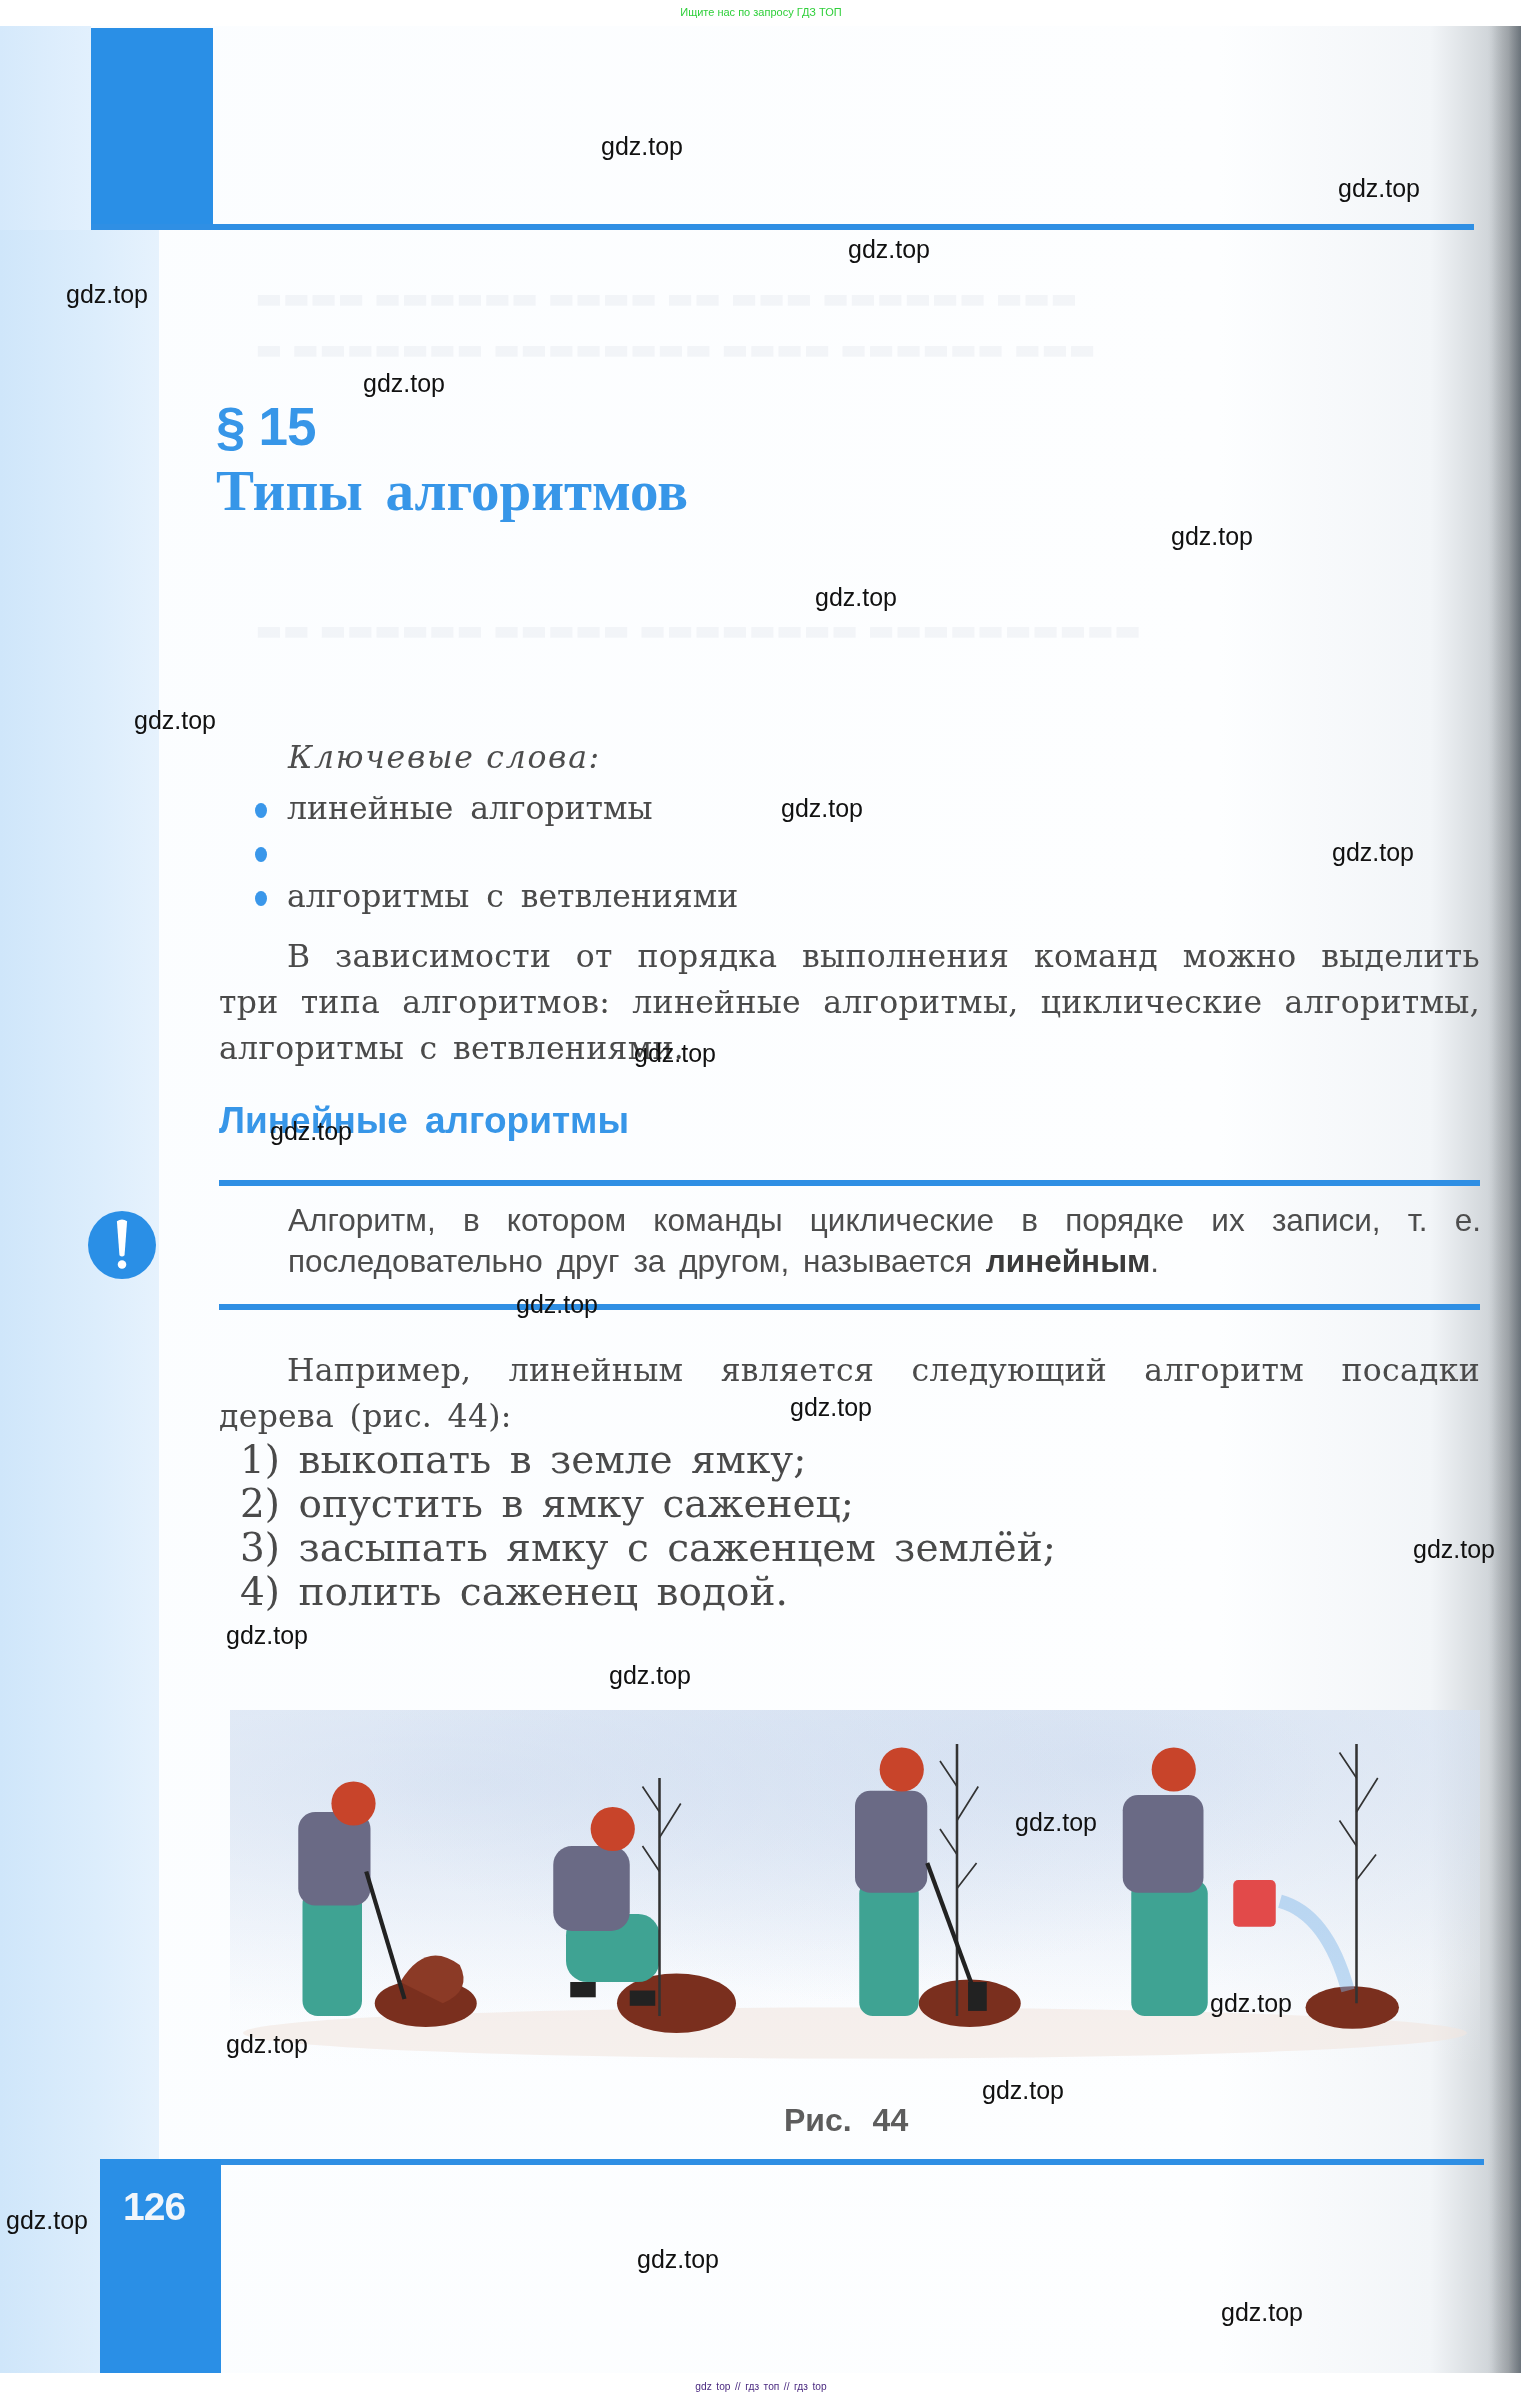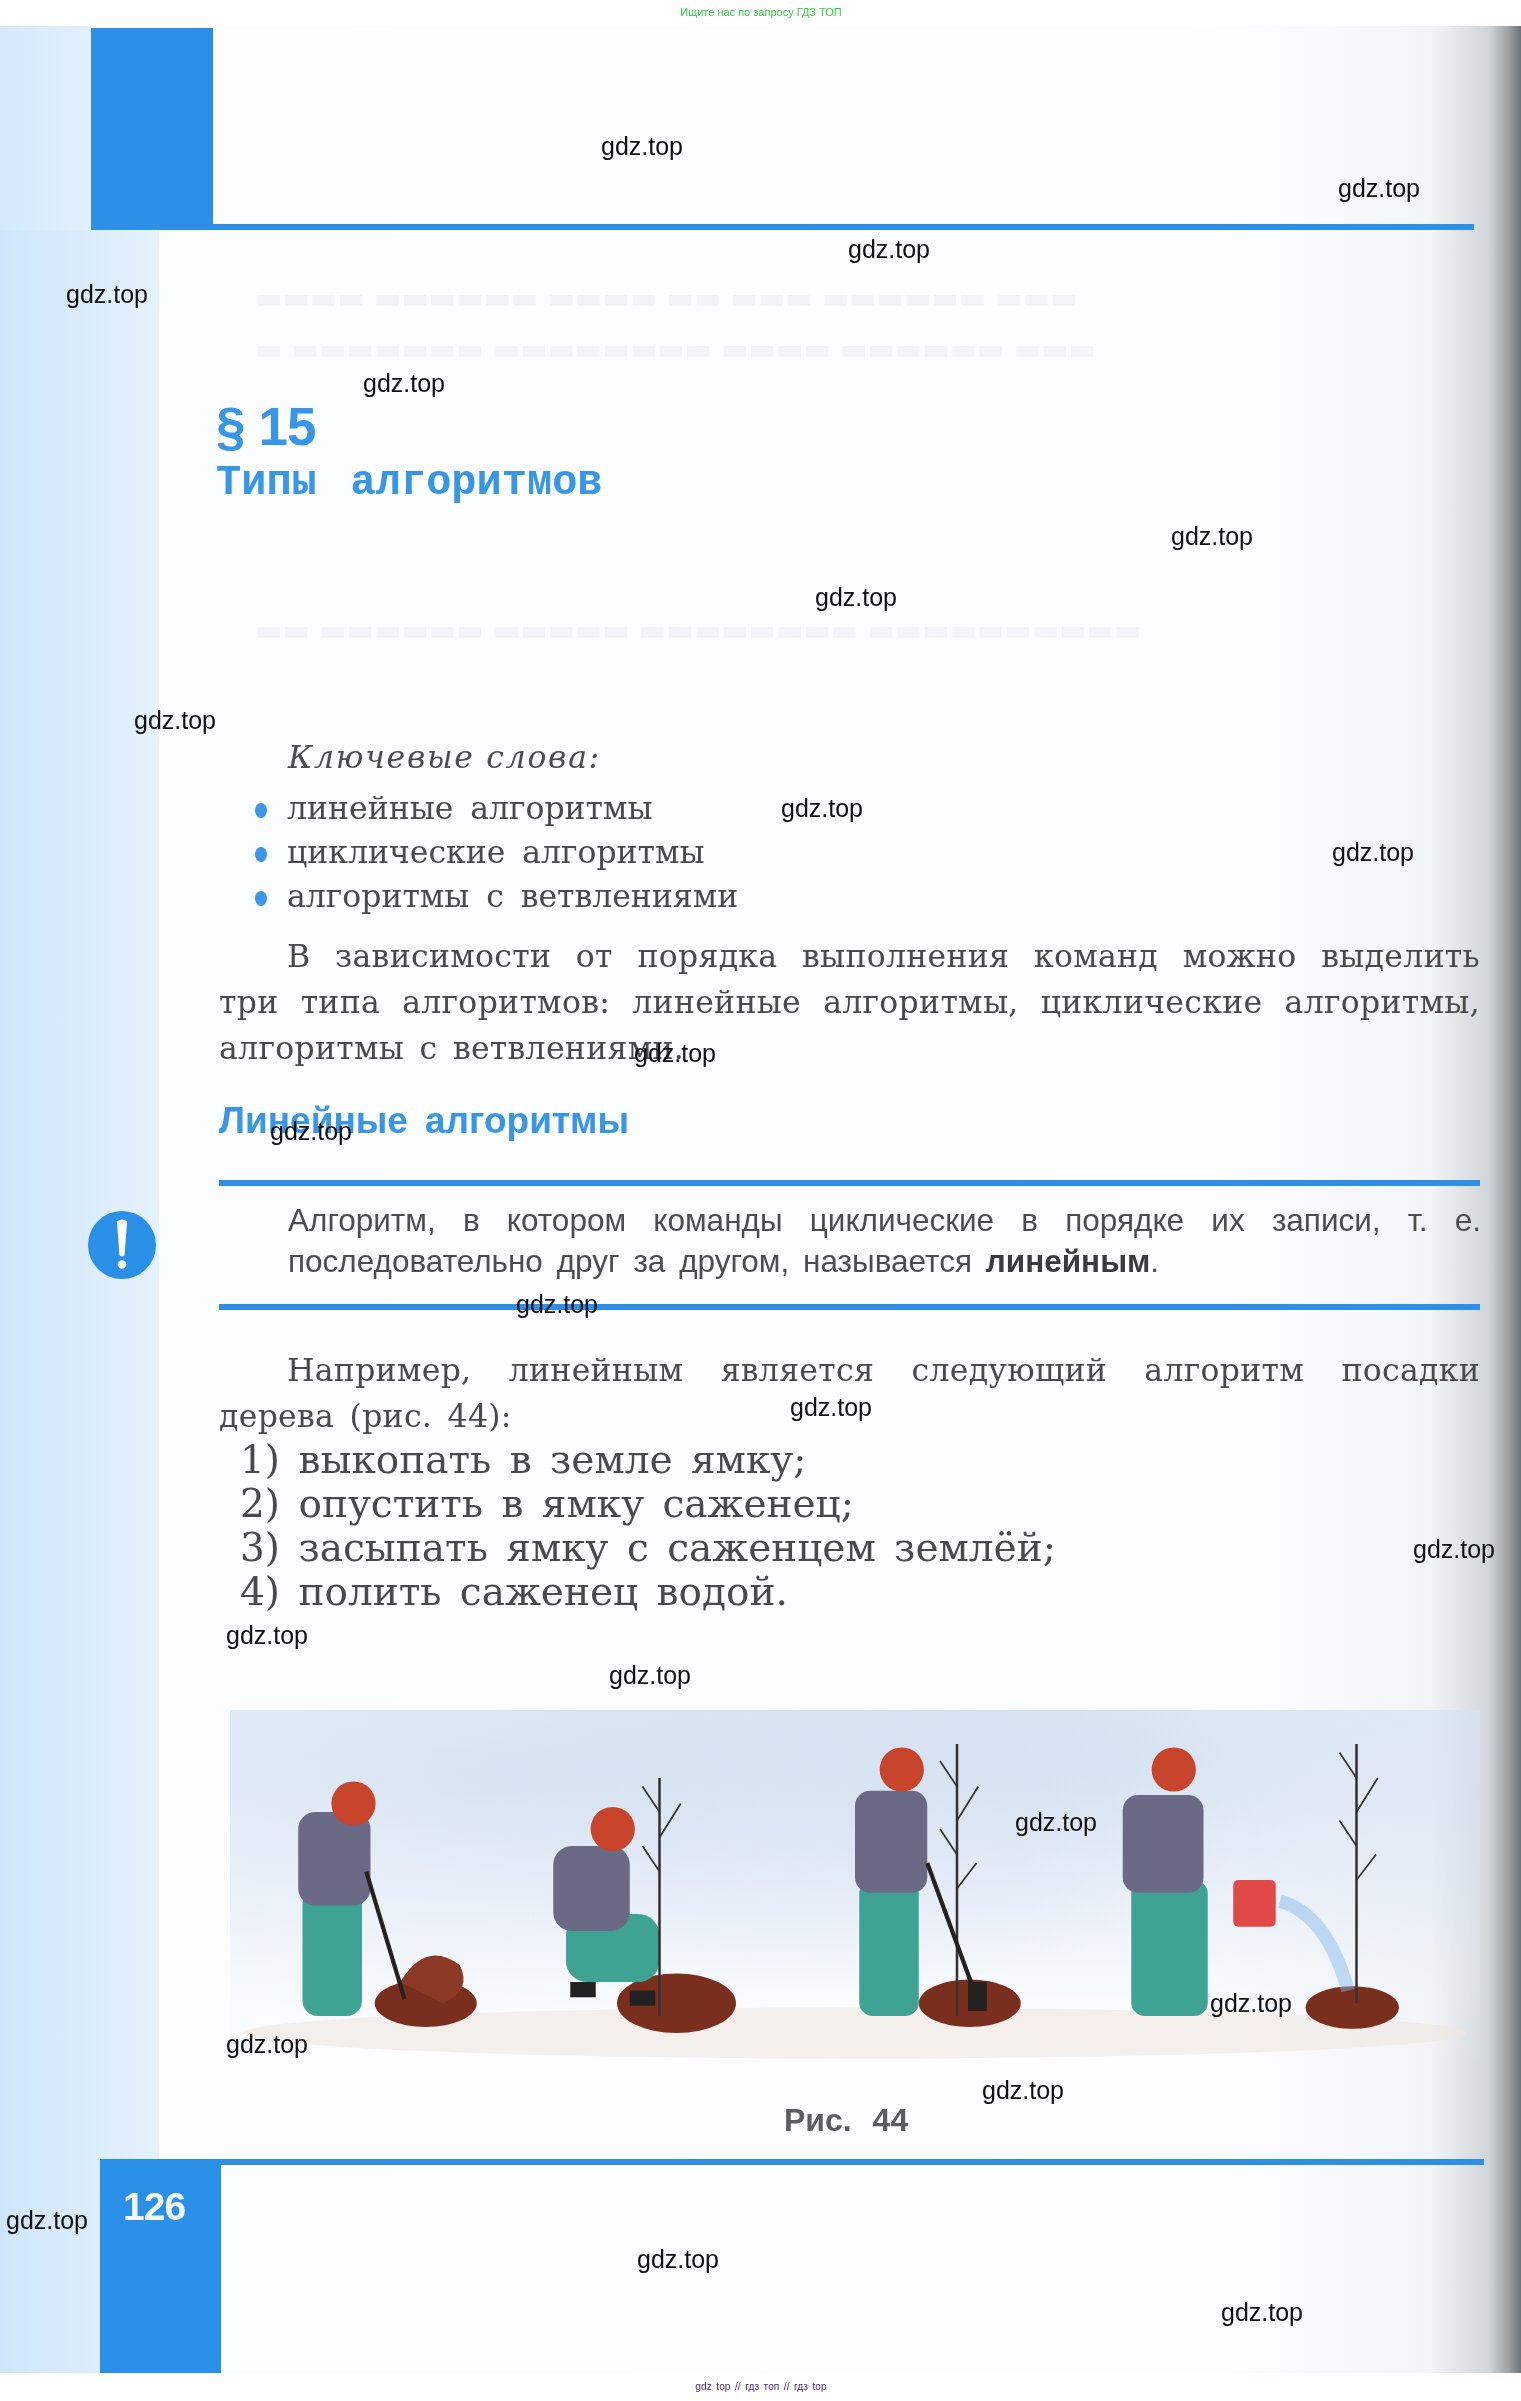--- a/index.html
+++ b/index.html
@@ -42,22 +42,22 @@
     position: absolute; color: rgba(60,80,110,0.05);
     font-family: "DejaVu Serif", serif; font-size: 29px; white-space: nowrap;
   }
   .section-num {
     position: absolute; left: 216px; top: 374px;
     font-family: "Liberation Sans", sans-serif; font-weight: bold;
     font-size: 53px; color: #3796e8; letter-spacing: -0.9px; line-height: 1; text-align: center;
   }
   .section-title {
     position: absolute; left: 216px; top: 436px;
-    font-family: Liberation Mono, monospace; font-weight: bold;
-    font-size: 42px; color: #3796e8; line-height: 1; word-spacing: 8.5px;
+    font-family: Liberation Serif, serif; font-weight: bold;
+    font-size: 57px; color: #3796e8; line-height: 1; word-spacing: 8.5px;
   }
   .kw-heading {
     position: absolute; left: 288px; top: 713px;
     font-family: "DejaVu Serif", serif; font-style: italic; font-weight: normal;
     font-size: 31.5px; color: #4d4d4d; letter-spacing: 1.7px;
   }
   .kw-list { position: absolute; left: 255px; top: 760px; margin: 0; padding: 0; list-style: none; }
   .kw-item {
     position: relative; height: 44px; line-height: 44px;
     font-family: "DejaVu Serif", serif; font-size: 31.5px; color: #4a4a4a;
@@ -153,21 +153,20 @@
   <div class="section-title">Типы алгоритмов</div>
 
   <div class="kw-heading">Ключевые слова:</div>
   <ul class="kw-list">
     <li class="kw-item">
       <span class="kw-bullet"></span>
       <span>линейные алгоритмы</span>
     </li>
     <li class="kw-item">
       <span class="kw-bullet"></span>
-      <span>циклические алгоритмы</span>
     </li>
     <li class="kw-item">
       <span class="kw-bullet"></span>
       <span>алгоритмы с ветвлениями</span>
     </li>
   </ul>
 
   <p class="para para1" style="margin:0;">В зависимости от порядка выполнения команд можно выделить три типа алгоритмов: линейные алгоритмы, циклические алгоритмы, алгоритмы с ветвлениями.</p>
 
   <div class="sub-heading">Линейные алгоритмы</div>

